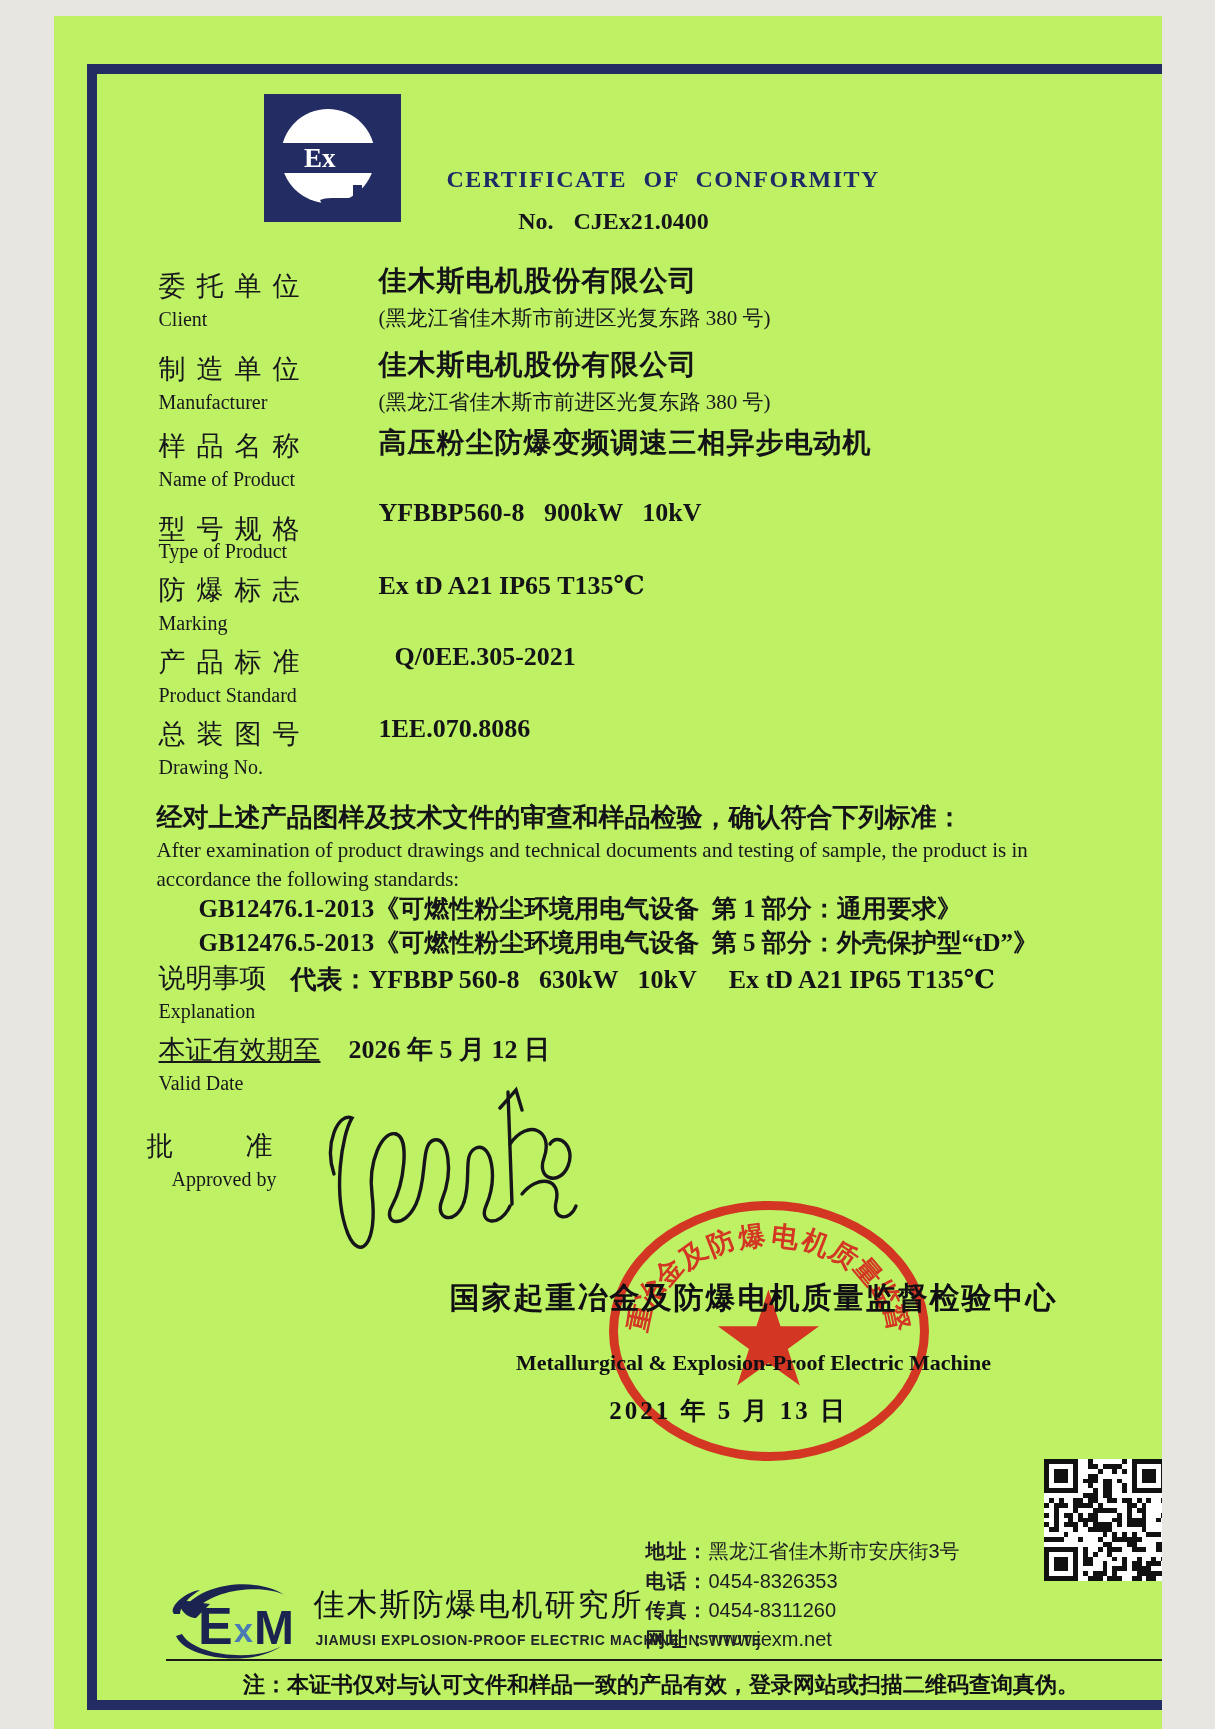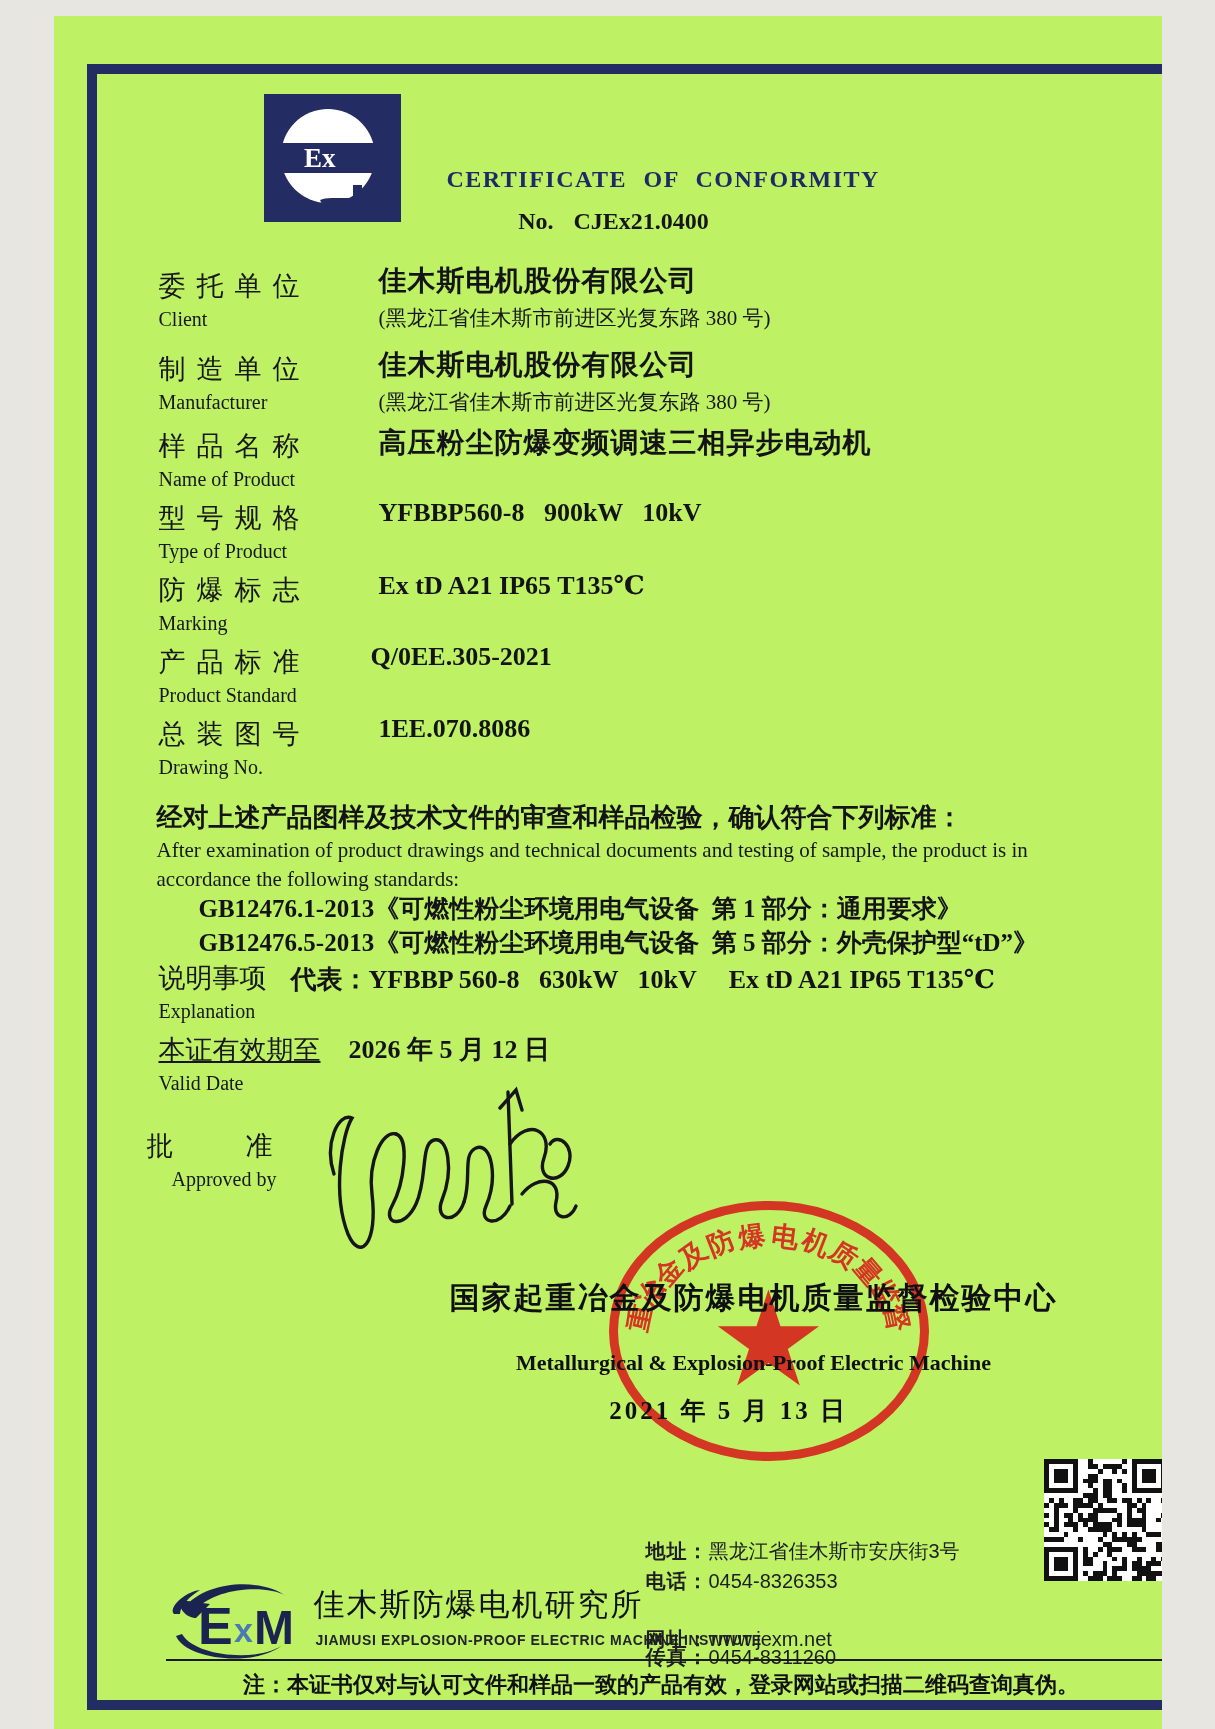--- a/index.html
+++ b/index.html
@@ -75,35 +75,35 @@
     <div class="abs val-sub" style="left:325px;top:372px;">(黑龙江省佳木斯市前进区光复东路 380 号)</div>
   </div>
 
   <div>
     <div class="abs lab4" style="left:105px;top:412px;">样品名称</div>
     <div class="abs lab-en" style="left:105px;top:452px;">Name of Product</div>
     <div class="abs val-main" style="left:325px;top:408px;">高压粉尘防爆变频调速三相异步电动机</div>
   </div>
 
   <div>
-    <div class="abs lab4" style="left:105px;top:484px;font-family:Liberation Mono, monospace;">型号规格</div>
+    <div class="abs lab4" style="left:105px;top:495px;font-family:Liberation Mono, monospace;">型号规格</div>
     <div class="abs lab-en" style="left:105px;top:524px;">Type of Product</div>
     <div class="abs val-latin" style="left:325px;top:482px;">YFBBP560-8   900kW   10kV</div>
   </div>
 
   <div>
     <div class="abs lab4" style="left:105px;top:556px;">防爆标志</div>
     <div class="abs lab-en" style="left:105px;top:596px;">Marking</div>
     <div class="abs val-latin" style="left:325px;top:554px;">Ex tD A21 IP65 T135℃</div>
   </div>
 
   <div>
     <div class="abs lab4" style="left:105px;top:628px;">产品标准</div>
     <div class="abs lab-en" style="left:105px;top:668px;">Product Standard</div>
-    <div class="abs val-latin" style="left:317px;top:626px;">Q/0EE.305-2021</div>
+    <div class="abs val-latin" style="left:341px;top:626px;">Q/0EE.305-2021</div>
   </div>
 
   <div>
     <div class="abs lab4" style="left:105px;top:700px;">总装图号</div>
     <div class="abs lab-en" style="left:105px;top:740px;">Drawing No.</div>
     <div class="abs val-latin" style="left:325px;top:698px;">1EE.070.8086</div>
   </div>
 
   <div class="abs stmt-en" style="left:103px;top:820px;width:920px;">After examination of product drawings and technical documents and testing of sample, the product is in accordance the following standards:</div>
   <div class="abs stmt-cn" style="left:103px;top:784px;">经对上述产品图样及技术文件的审查和样品检验，确认符合下列标准：</div>
@@ -392,21 +392,21 @@
   <div class="abs inst-cn sans" style="left:260px;top:1568px;">佳木斯防爆电机研究所</div>
   <div class="abs inst-en sans" style="left:262px;top:1616px;">JIAMUSI EXPLOSION-PROOF ELECTRIC MACHINE INSTITUTE</div>
 
   <div>
     <div class="abs contact-row" style="left:592px;top:1522px;">
       <b>地址：</b><span>黑龙江省佳木斯市安庆街3号</span>
     </div>
     <div class="abs contact-row" style="left:592px;top:1552px;">
       <b>电话：</b><span>0454-8326353</span>
     </div>
-    <div class="abs contact-row" style="left:592px;top:1628px;">
+    <div class="abs contact-row" style="left:592px;top:1581px;">
       <b>传真：</b><span>0454-8311260</span>
     </div>
     <div class="abs contact-row" style="left:592px;top:1610px;">
       <b>网址：</b><span>www.jexm.net</span>
     </div>
   </div>
 
   <div class="abs" style="left:112px;top:1643px;width:1052px;height:2px;background:#1a1a1a;"></div>
   <div class="abs note sans" style="left:45px;top:1654px;width:1125px;">注：本证书仅对与认可文件和样品一致的产品有效，登录网站或扫描二维码查询真伪。</div>
 

